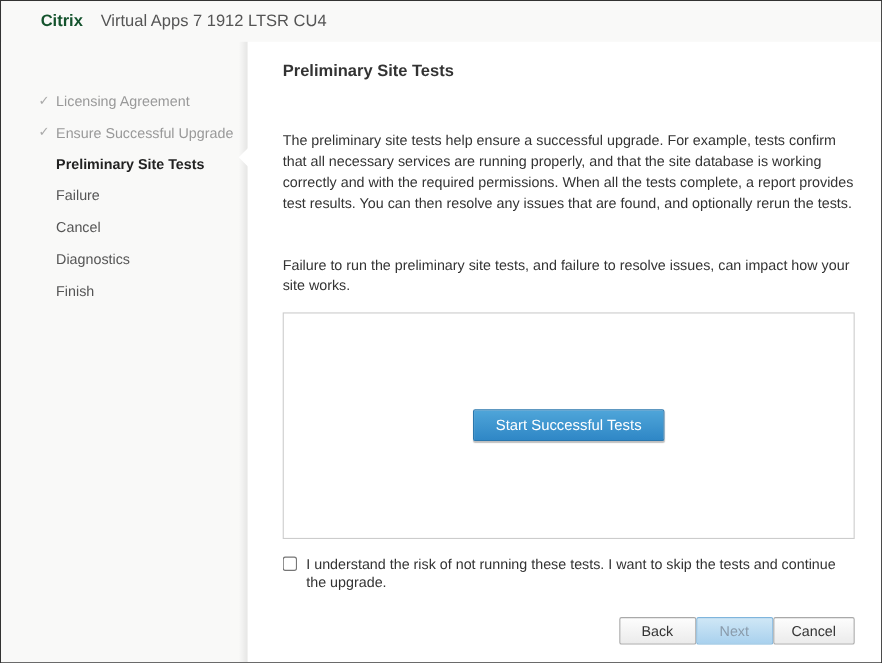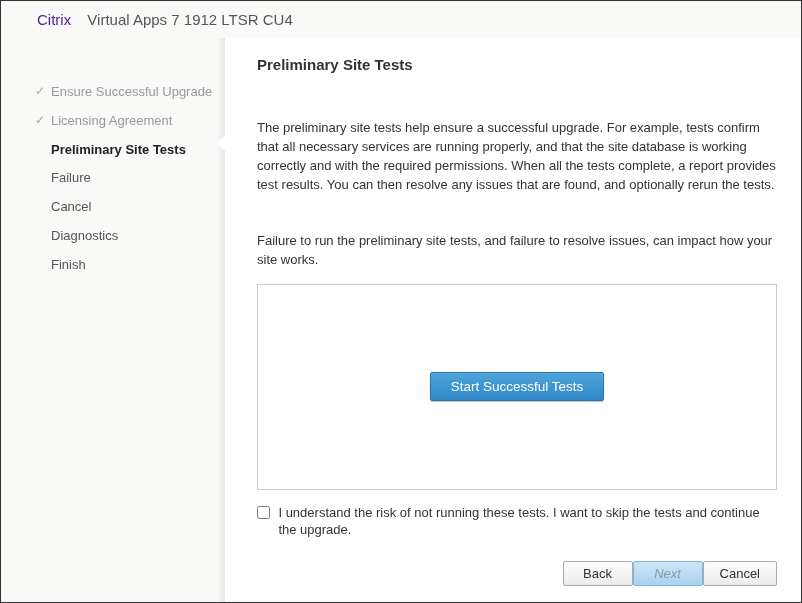--- a/index.html
+++ b/index.html
@@ -21,22 +21,22 @@
       background: #f9f9f8;
       display: flex;
       flex-direction: column;
     }
     .header {
       padding: 10px 0 10px 36px;
       font-size: 15px;
       color: #333;
     }
     .header .brand {
-      font-weight: 400;
-      color: #4c1d95;
+      font-weight: 700;
+      color: #14532d;
     }
     .header .product {
       color: #555;
       font-weight: 400;
       margin-left: 12px;
     }
     .body {
       display: flex;
       flex: 1;
       min-height: 0;
@@ -164,36 +164,35 @@
       border: 1px solid #a9a9a9;
       border-radius: 2px;
       background: linear-gradient(to bottom, #fdfdfd, #ebebeb);
       color: #333;
       cursor: pointer;
     }
     .footer button.primary {
       background: linear-gradient(to bottom, #cfe7f6, #a9d1ee);
       border-color: #7fb5dc;
       color: #8a9bab;
-      font-style: italic;
     }
   </style>
 </head>
 <body>
 
 <div class="window">
   <div class="header">
     <span class="brand">Citrix</span><span class="product"> Virtual Apps 7 1912 LTSR CU4</span>
   </div>
   <div class="body">
     <div class="sidebar">
       <div class="arrow-notch"></div>
       <ul>
+        <li class="done"><span>Licensing Agreement</span></li>
         <li class="done"><span>Ensure Successful Upgrade</span></li>
-        <li class="done"><span>Licensing Agreement</span></li>
         <li class="current"><span>Preliminary Site Tests</span></li>
         <li><span>Failure</span></li>
         <li><span>Cancel</span></li>
         <li><span>Diagnostics</span></li>
         <li><span>Finish</span></li>
       </ul>
     </div>
     <div class="main">
       <h1>Preliminary Site Tests</h1>
       <p class="para">The preliminary site tests help ensure a successful upgrade. For example, tests confirm that all necessary services are running properly, and that the site database is working correctly and with the required permissions. When all the tests complete, a report provides test results. You can then resolve any issues that are found, and optionally rerun the tests.</p>

